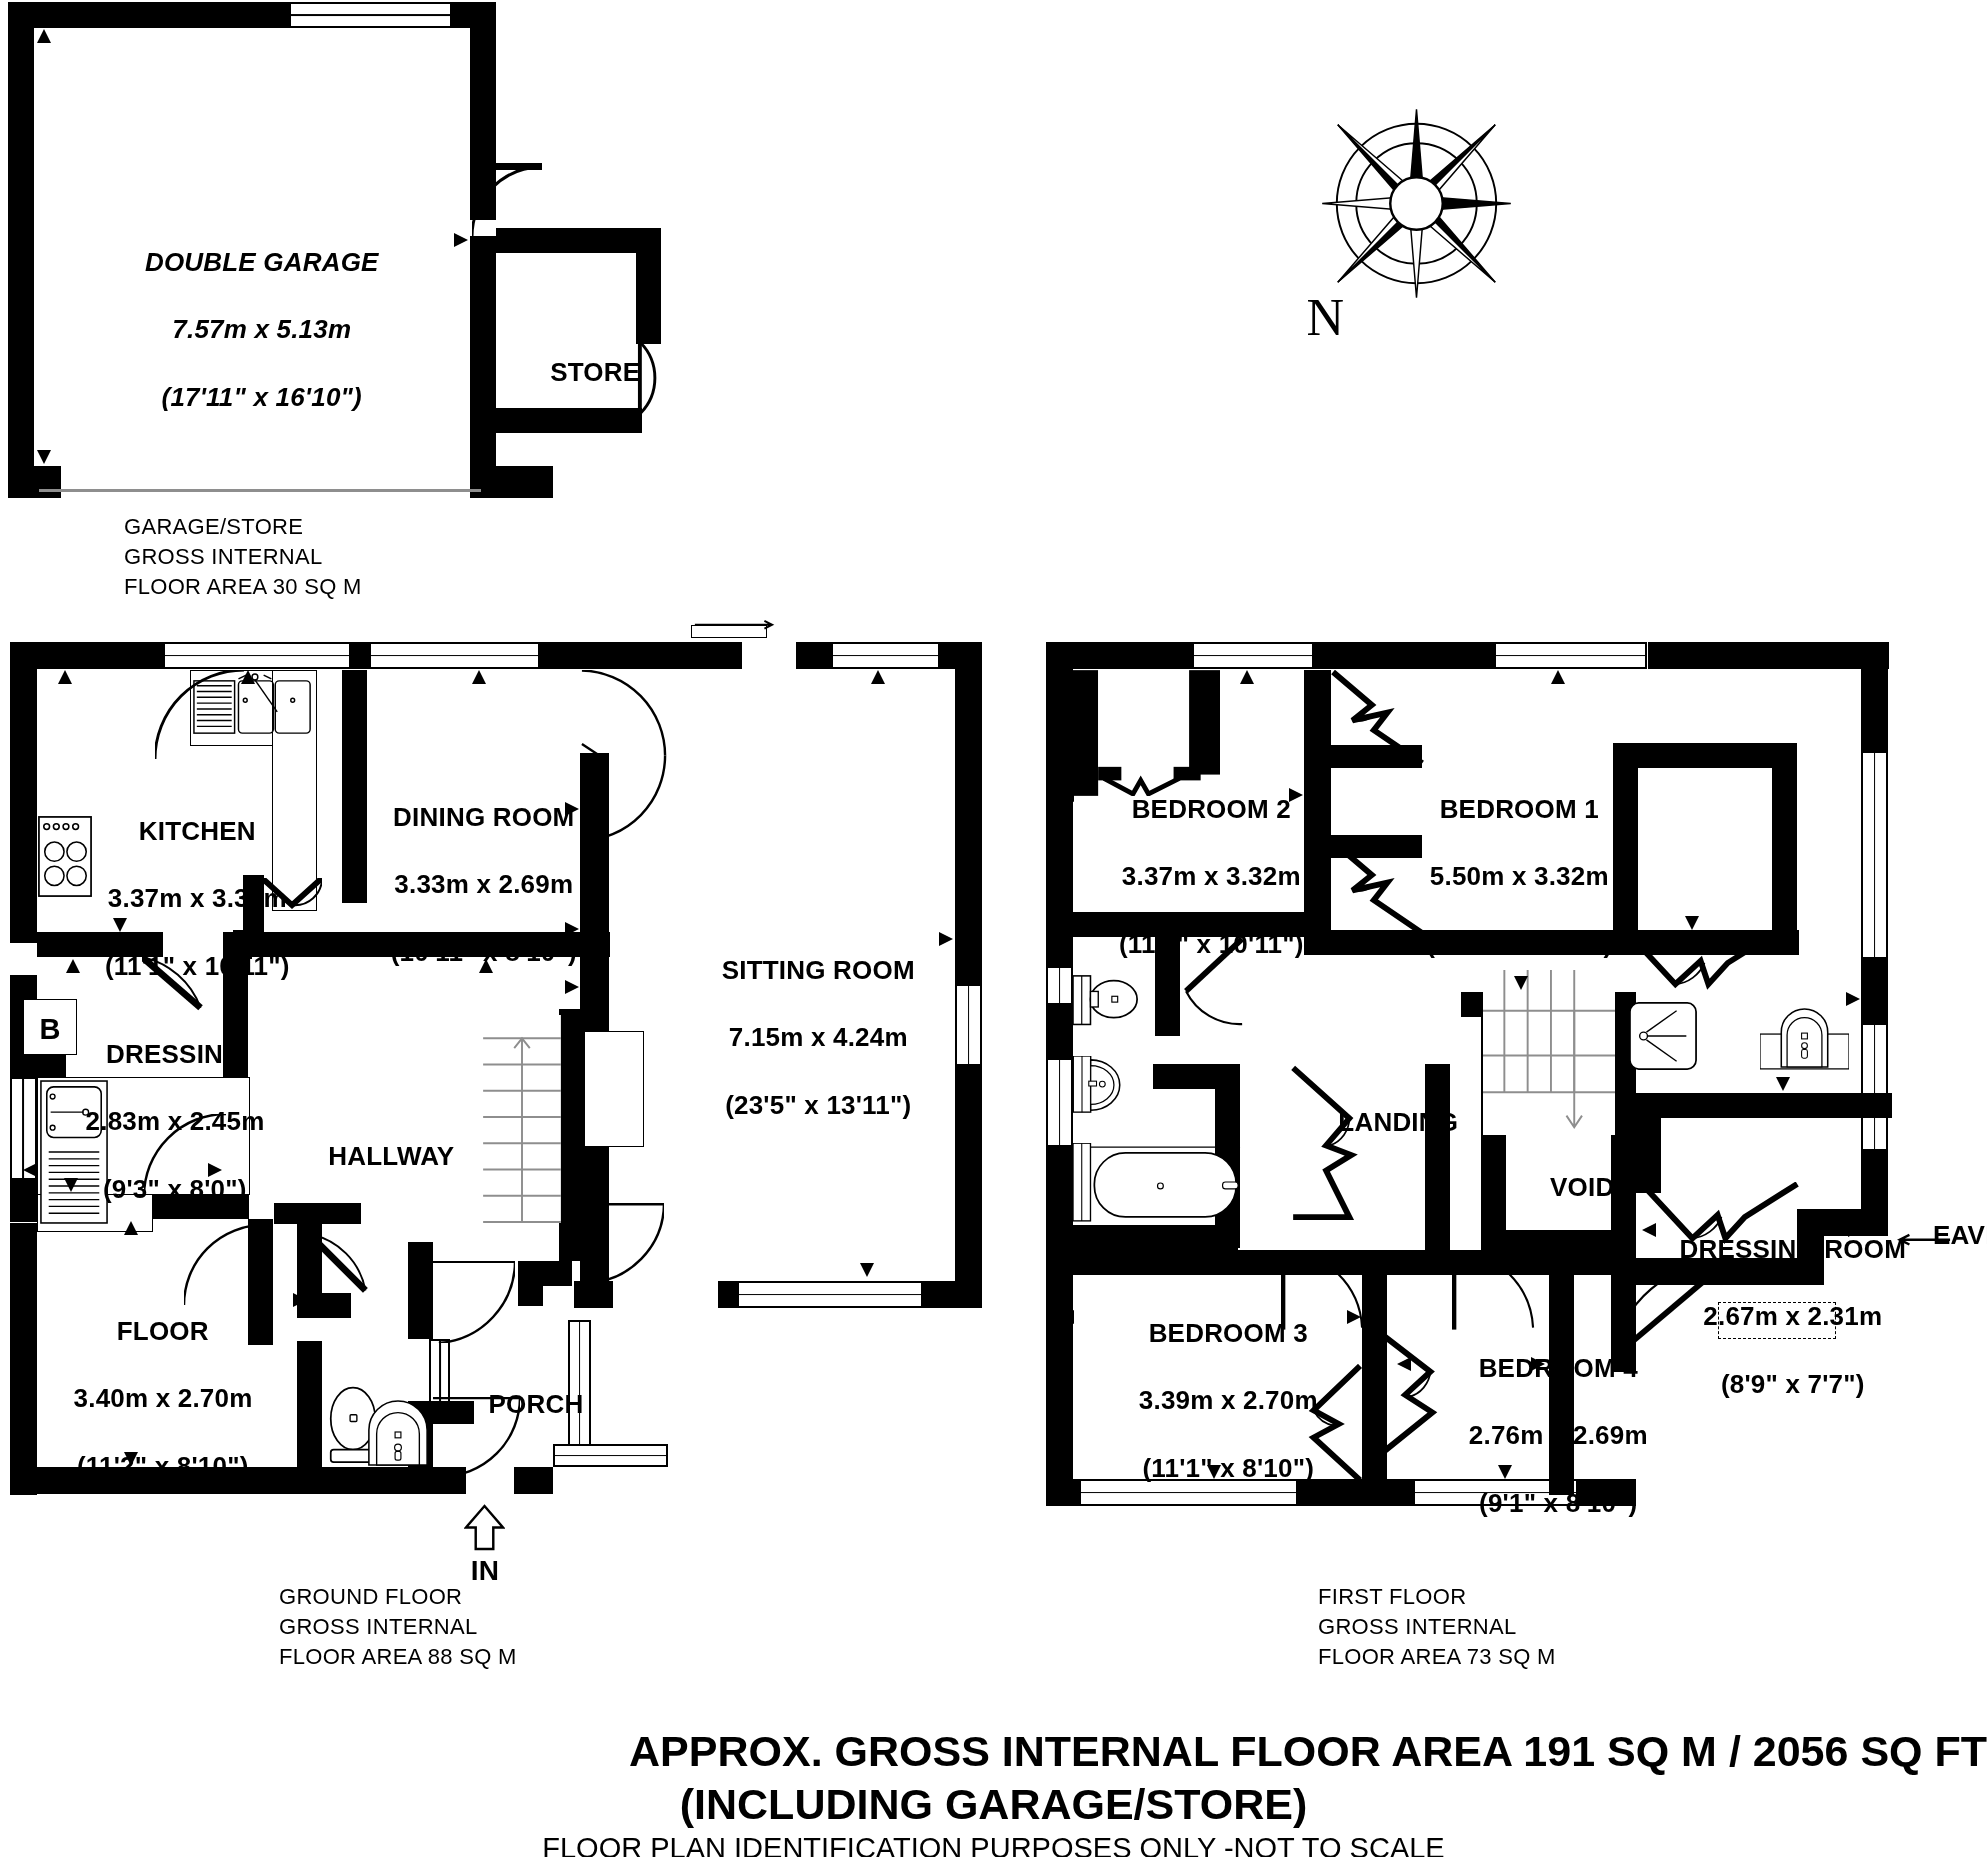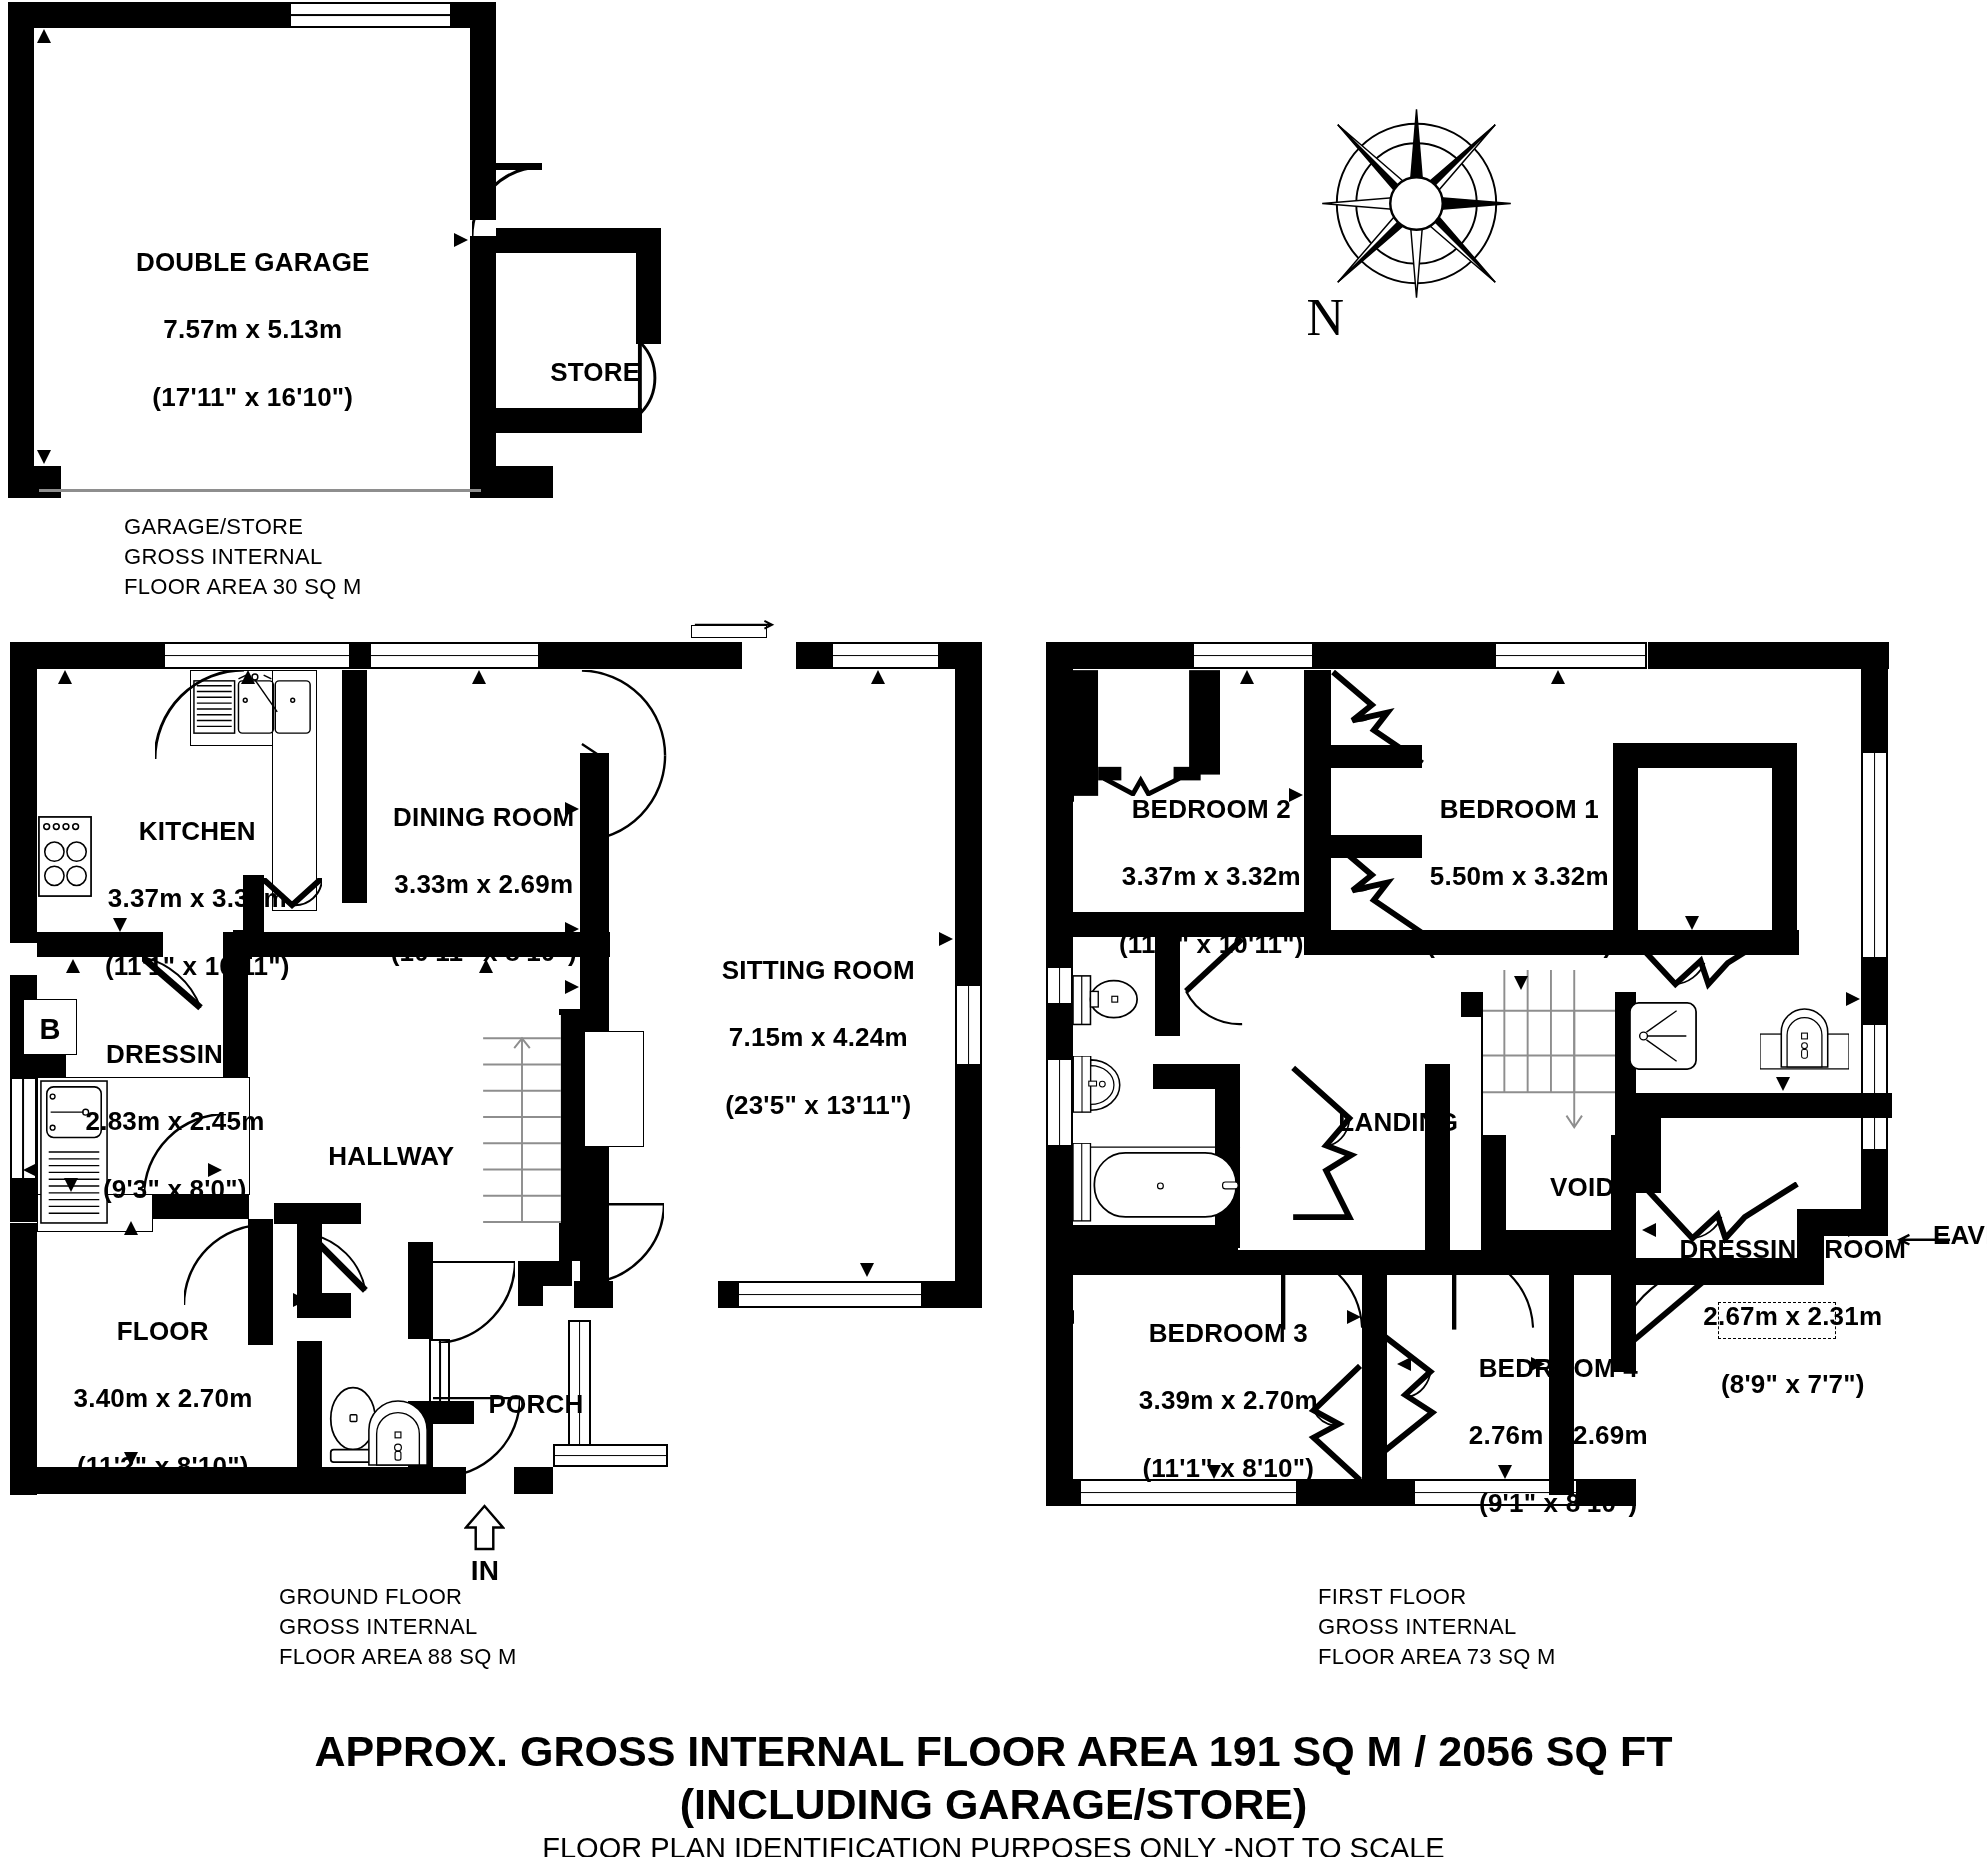--- a/index.html
+++ b/index.html
@@ -80,21 +80,21 @@
           <path d="M4,0 A52,52 0 0 1 4,74" fill="none" stroke="#000" stroke-width="3"></path>
           <path d="M4,0 L4,74" stroke="#000" stroke-width="4" fill="none"></path>
         </svg>
     </div>
 
     <div class="tick u" style="left:37px;top:29px;"></div>
     <div class="tick d" style="left:37px;top:450px;"></div>
     <div class="tick l" style="left:19.4px;top:233px;"></div>
     <div class="tick r" style="left:454px;top:233px;"></div>
 
-    <div class="lbl rm" style="left:75px;top:212px;width:311px;">
+    <div class="lbl rm" style="left:84px;top:212px;width:311px;font-style:italic;">
       <span>DOUBLE GARAGE</span><br>
       <span class="dimtxt">7.57m x 5.13m</span><br>
       <span class="dimtxt">(17'11" x 16'10")</span>
     </div>
     <div class="lbl rm" style="left:505px;top:322px;width:136px;">
       <span>STORE</span>
     </div>
     <div class="note" style="left:124px;top:512px;">GARAGE/STORE
 GROSS INTERNAL
 FLOOR AREA 30 SQ M</div>
@@ -676,18 +676,18 @@
       <span>BEDROOM 4</span><br>
       <span>2.76m x 2.69m</span><br>
       <span>(9'1" x 8'10")</span>
     </div>
 
     <div class="note" style="left:1318px;top:1582px;">FIRST FLOOR
 GROSS INTERNAL
 FLOOR AREA 73 SQ M</div>
   </div>
 
-  <div class="title" style="left:0;top:1727px;width:1987px;font-size:43px;">APPROX. GROSS INTERNAL FLOOR AREA 191 SQ M / 2056 SQ FT</div>
+  <div class="title" style="left:0;top:1727px;width:1987px;font-size:43px;text-align:right;">APPROX. GROSS INTERNAL FLOOR AREA 191 SQ M / 2056 SQ FT</div>
   <div class="title" style="left:0;top:1780px;width:1987px;font-size:43px;">(INCLUDING GARAGE/STORE)</div>
   <div class="title" style="left:0;top:1832px;width:1987px;font-size:29px;font-weight:400;">FLOOR PLAN IDENTIFICATION PURPOSES ONLY -NOT TO SCALE</div>
 
 </div>
 
 
 </body></html>

